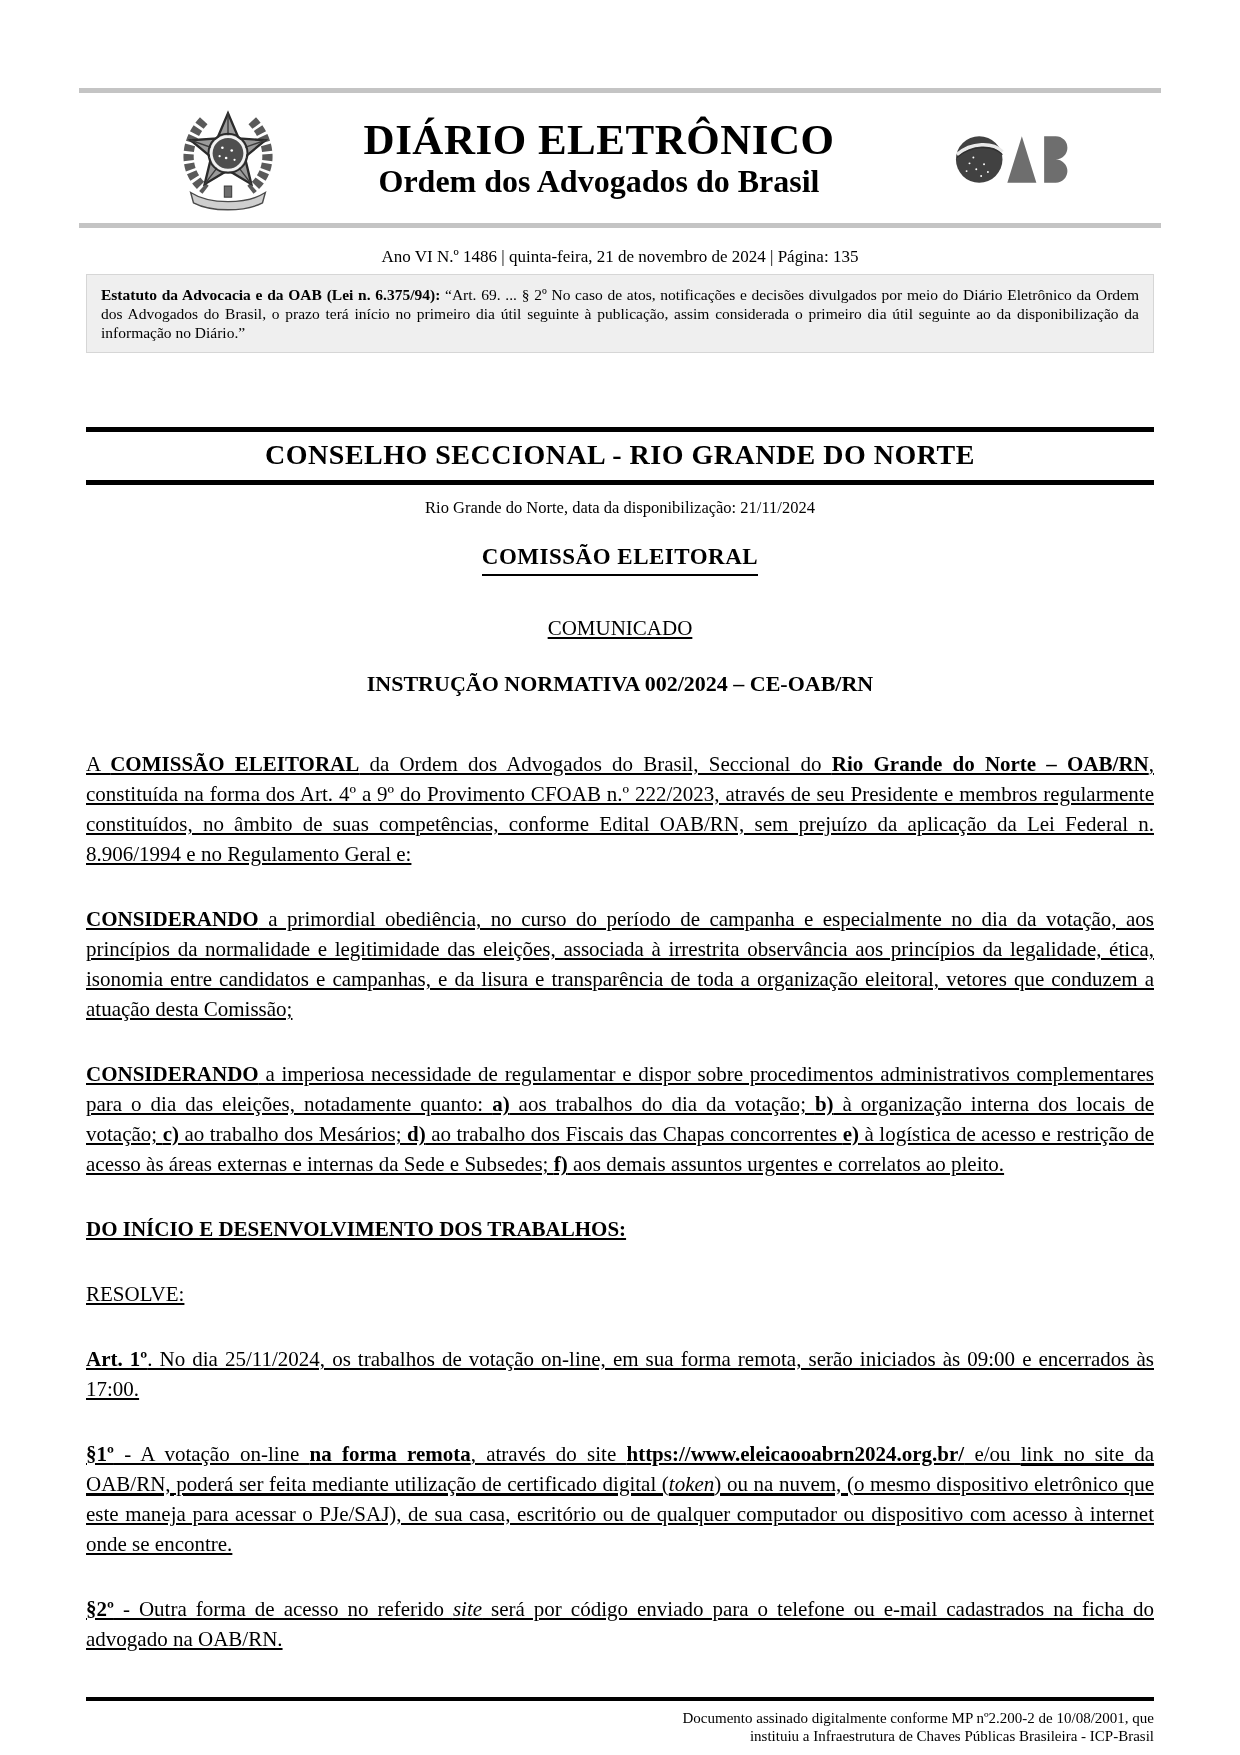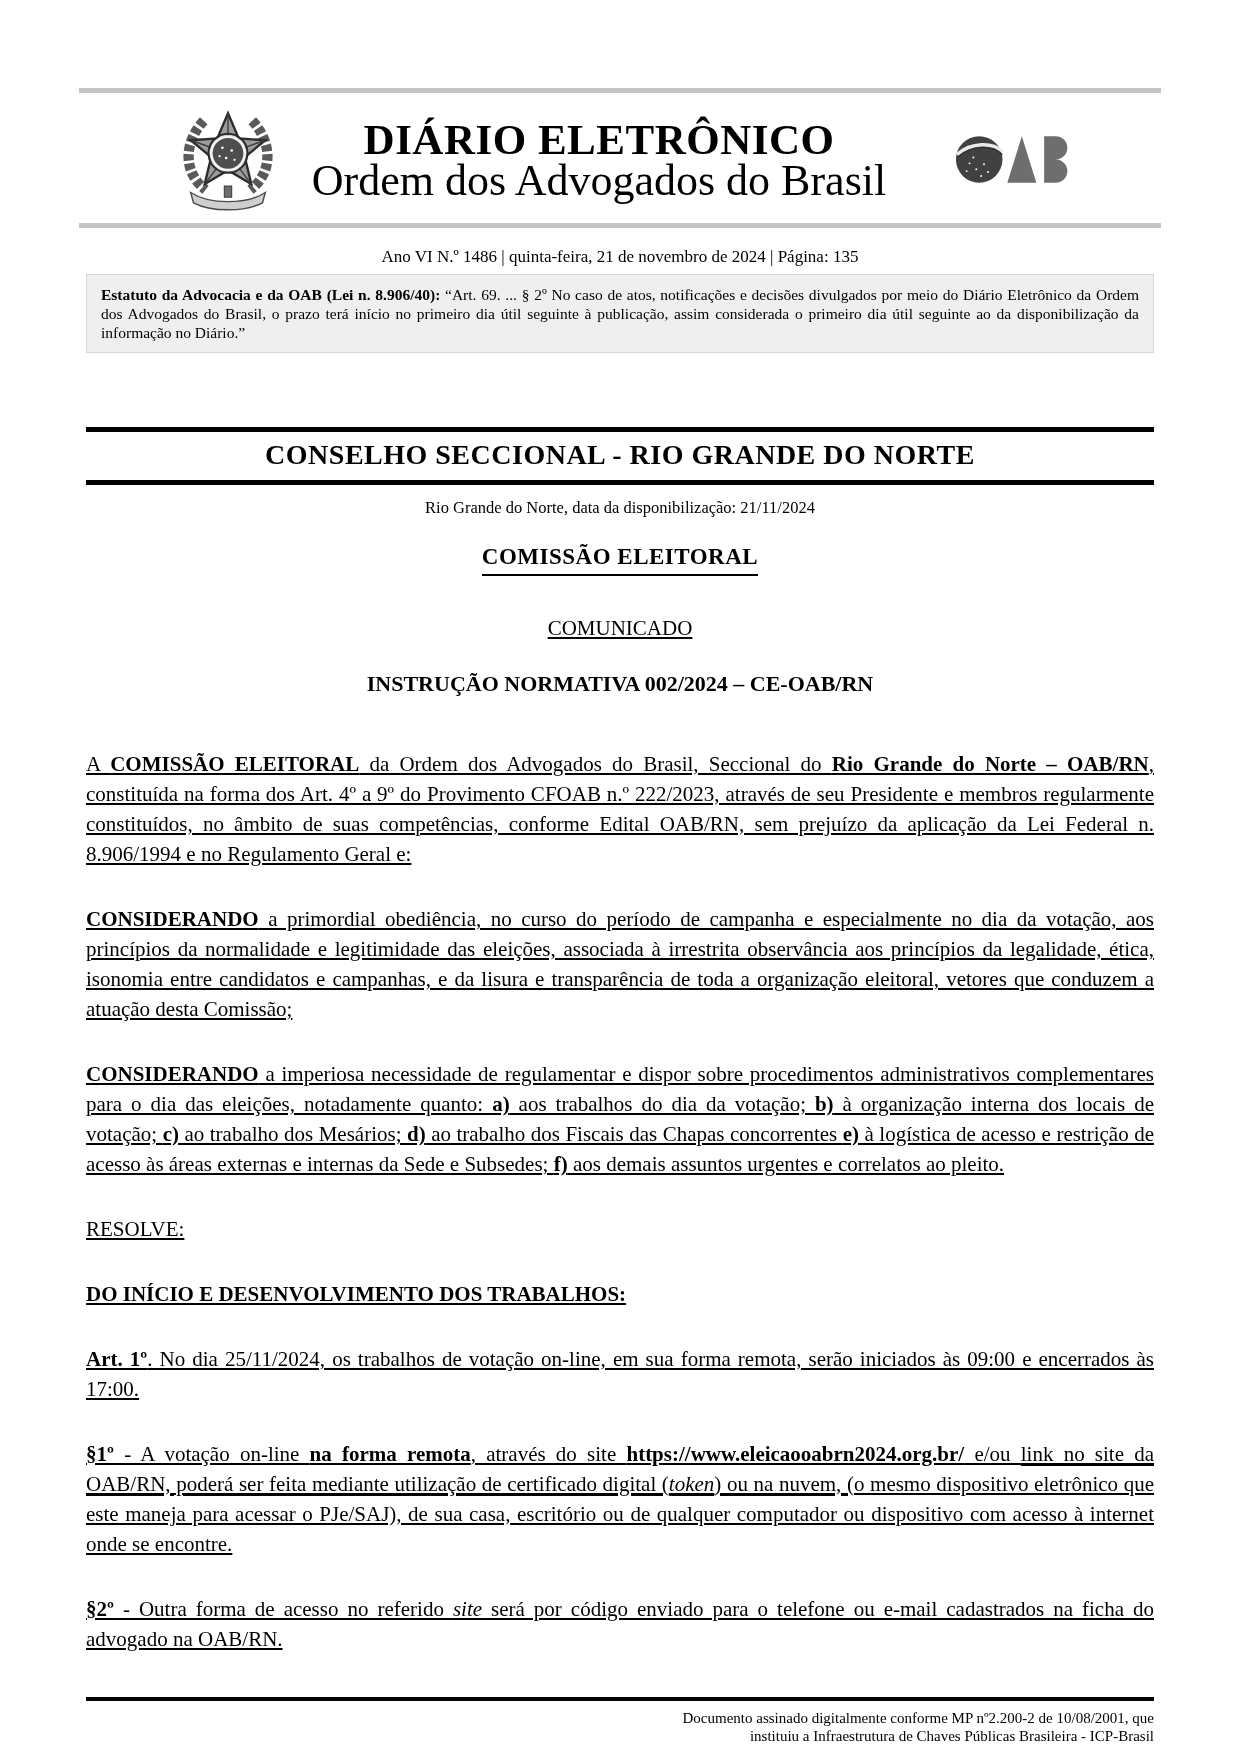--- a/index.html
+++ b/index.html
@@ -20,21 +20,21 @@
   .header-row {
     display: flex; align-items: center;
     margin: 6px 72px 0 72px; height: 118px;
   }
   .coat { width: 112px; height: 112px; margin-left: 86px; flex: 0 0 auto; }
   .titles { flex: 1 1 auto; text-align: center; padding-right: 40px; }
   .journal-title {
     font-size: 43px; font-weight: bold; letter-spacing: 0.5px;
     line-height: 46px;
   }
-  .journal-subtitle { font-size: 44px; font-weight: normal; line-height: 36px; }
+  .journal-subtitle { font-size: 32px; font-weight: bold; line-height: 36px; }
   .oab-logo { width: 126px; height: 57px; margin-right: 74px; flex: 0 0 auto; }
 
   .issue-line { margin-top: 18px; text-align: center; font-size: 17px; line-height: 22px; }
 
   .statute-box {
     margin: 6px 72px 0 72px;
     background: #efefef;
     border: 1px solid #d6d6d6;
     padding: 10px 14px;
     font-size: 15.5px;
@@ -117,39 +117,39 @@
       <polygon points="55,54 70,6 85,54" fill="#6e6e6e"></polygon>
       <path d="M93,6 h12 a12,12 0 0 1 0,24 a12,12 0 0 1 0,24 h-12 z" fill="#6e6e6e"></path>
     </svg>
   </div>
 
   <div class="graybar bottom"></div>
 
   <div class="issue-line">Ano VI N.º 1486 | quinta-feira, 21 de novembro de 2024 | Página: 135</div>
 
   <div class="statute-box">
-    <span class="lead">Estatuto da Advocacia e da OAB (Lei n. 8.906/40):</span><span> “Art. 69. ... § 2º No caso de atos, notificações e decisões divulgados por meio do Diário Eletrônico da Ordem dos Advogados do Brasil, o prazo terá início no primeiro dia útil seguinte à publicação, assim considerada o primeiro dia útil seguinte ao da disponibilização da informação no Diário.”</span>
+    <span class="lead">Estatuto da Advocacia e da OAB (Lei n. 6.375/94):</span><span> “Art. 69. ... § 2º No caso de atos, notificações e decisões divulgados por meio do Diário Eletrônico da Ordem dos Advogados do Brasil, o prazo terá início no primeiro dia útil seguinte à publicação, assim considerada o primeiro dia útil seguinte ao da disponibilização da informação no Diário.”</span>
   </div>
 
   <div class="rule sec-top"></div>
   <h1 class="section-title">CONSELHO SECCIONAL - RIO GRANDE DO NORTE</h1>
   <div class="rule"></div>
 
   <div class="availability">Rio Grande do Norte, data da disponibilização: 21/11/2024</div>
 
   <h2 class="h-commission"><span>COMISSÃO ELEITORAL</span></h2>
   <div class="h-comunicado">COMUNICADO</div>
   <h3 class="h-instrucao">INSTRUÇÃO NORMATIVA 002/2024 – CE-OAB/RN</h3>
 
   <div class="doc-body">
       <p><span>A </span><span class="b">COMISSÃO ELEITORAL</span><span> da Ordem dos Advogados do Brasil, Seccional do </span><span class="b">Rio Grande do Norte – OAB/RN</span><span>, constituída na forma dos Art. 4º a 9º do Provimento CFOAB n.º 222/2023, através de seu Presidente e membros regularmente constituídos, no âmbito de suas competências, conforme Edital OAB/RN, sem prejuízo da aplicação da Lei Federal n. 8.906/1994 e no Regulamento Geral e:</span></p>
       <p><span class="b">CONSIDERANDO</span><span> a primordial obediência, no curso do período de campanha e especialmente no dia da votação, aos princípios da normalidade e legitimidade das eleições, associada à irrestrita observância aos princípios da legalidade, ética, isonomia entre candidatos e campanhas, e da lisura e transparência de toda a organização eleitoral, vetores que conduzem a atuação desta Comissão;</span></p>
       <p><span class="b">CONSIDERANDO</span><span> a imperiosa necessidade de regulamentar e dispor sobre procedimentos administrativos complementares para o dia das eleições, notadamente quanto: </span><span class="b">a)</span><span> aos trabalhos do dia da votação; </span><span class="b">b)</span><span> à organização interna dos locais de votação; </span><span class="b">c)</span><span> ao trabalho dos Mesários; </span><span class="b">d)</span><span> ao trabalho dos Fiscais das Chapas concorrentes </span><span class="b">e)</span><span> à logística de acesso e restrição de acesso às áreas externas e internas da Sede e Subsedes; </span><span class="b">f)</span><span> aos demais assuntos urgentes e correlatos ao pleito.</span></p>
+      <p><span class="b">DO INÍCIO E DESENVOLVIMENTO DOS TRABALHOS:</span></p>
       <p><span>RESOLVE:</span></p>
-      <p><span class="b">DO INÍCIO E DESENVOLVIMENTO DOS TRABALHOS:</span></p>
       <p><span class="b">Art. 1º</span><span>. No dia 25/11/2024, os trabalhos de votação on-line, em sua forma remota, serão iniciados às 09:00 e encerrados às 17:00.</span></p>
       <p><span class="b">§1º</span><span> - A votação on-line </span><span class="b">na forma remota</span><span>, através do site </span><span class="b">https://www.eleicaooabrn2024.org.br/</span><span> e/ou </span><span class="u">link no site da OAB/RN, poderá ser feita mediante utilização de certificado digital (</span><span class="u i">token</span><span class="u">) ou na nuvem, (</span><span>o mesmo dispositivo eletrônico que este maneja para acessar o PJe/SAJ), de sua casa, escritório ou de qualquer computador ou dispositivo com acesso à internet onde se encontre.</span></p>
       <p><span class="b">§2º</span><span> - Outra forma de acesso no referido </span><span class="i">site</span><span> será por código enviado para o telefone ou e-mail cadastrados na ficha do advogado na OAB/RN.</span></p>
     </div>
 
   <div class="footer">
     <div class="footer-rule"></div>
     <div class="footer-text">
       <div>Documento assinado digitalmente conforme MP nº2.200-2 de 10/08/2001, que</div>
       <div>instituiu a Infraestrutura de Chaves Públicas Brasileira - ICP-Brasil</div>

